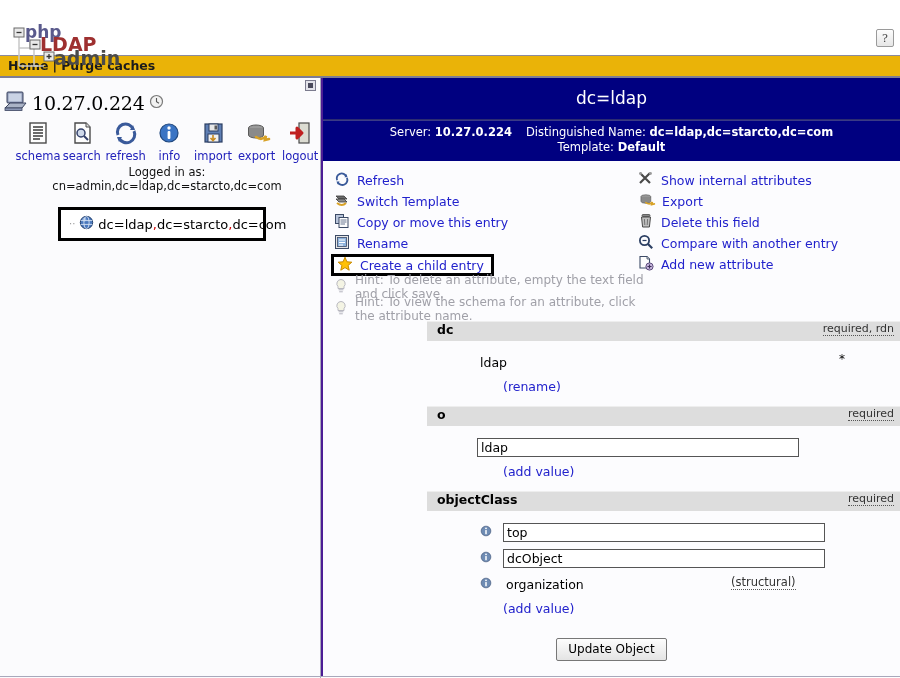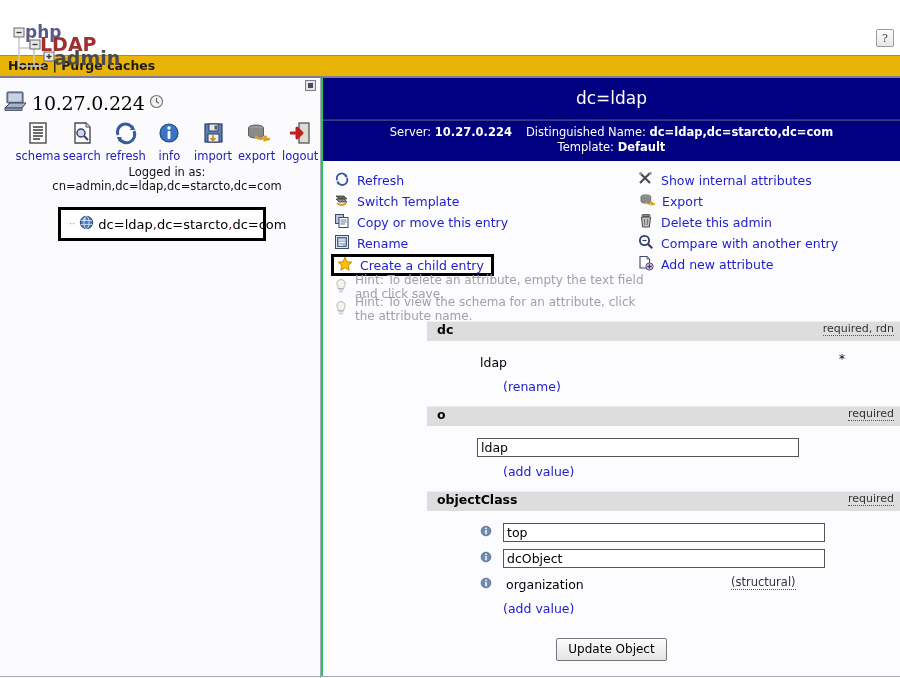--- a/index.html
+++ b/index.html
@@ -49,21 +49,21 @@
     color: #1b1b1b;
     white-space: nowrap;
   }
   .navstrip a { color: #1b1b1b; text-decoration: none; }
   .navsep { margin: 0 4px; }
 
   
   .wrap {
     position: relative;
     height: 598px;
-    background: #22c55e;
+    background: #4c1d95;
   }
   .sidebar {
     position: absolute;
     left: 0; top: 0;
     width: 321px; height: 598px;
     background: #fbfbfd;
     border-right: 1px solid #a8a8bb;
     overflow: hidden;
   }
   .maincol {
@@ -572,21 +572,21 @@
         </div>
 
         <div class="arow">
           <span>
             <svg width="16" height="16" viewBox="0 0 16 16">
               <rect x="4" y="1.5" width="8" height="2" rx="1" fill="#8a8a8a" stroke="#4a4a4a" stroke-width="0.8"></rect>
               <path d="M3.5 4 L12.5 4 L11.4 14 L4.6 14 Z" fill="#bfbfbf" stroke="#4a4a4a" stroke-width="1"></path>
               <path d="M6.4 6 L6.8 12 M9.6 6 L9.2 12" stroke="#6a6a6a" stroke-width="0.9"></path>
             </svg>
           </span>
-          <a href="#">Delete this admin</a>
+          <a href="#">Delete this field</a>
         </div>
 
         <div class="arow">
           <span>
             <svg width="16" height="16" viewBox="0 0 16 16">
               <circle cx="6.5" cy="6.5" r="4.6" fill="none" stroke="#2c3f63" stroke-width="1.8"></circle>
               <path d="M10 10 L14.2 14.2" stroke="#2c3f63" stroke-width="2.2"></path>
               <path d="M4.5 6.5 H8.5" stroke="#2c3f63" stroke-width="1.2"></path>
             </svg>
           </span>

